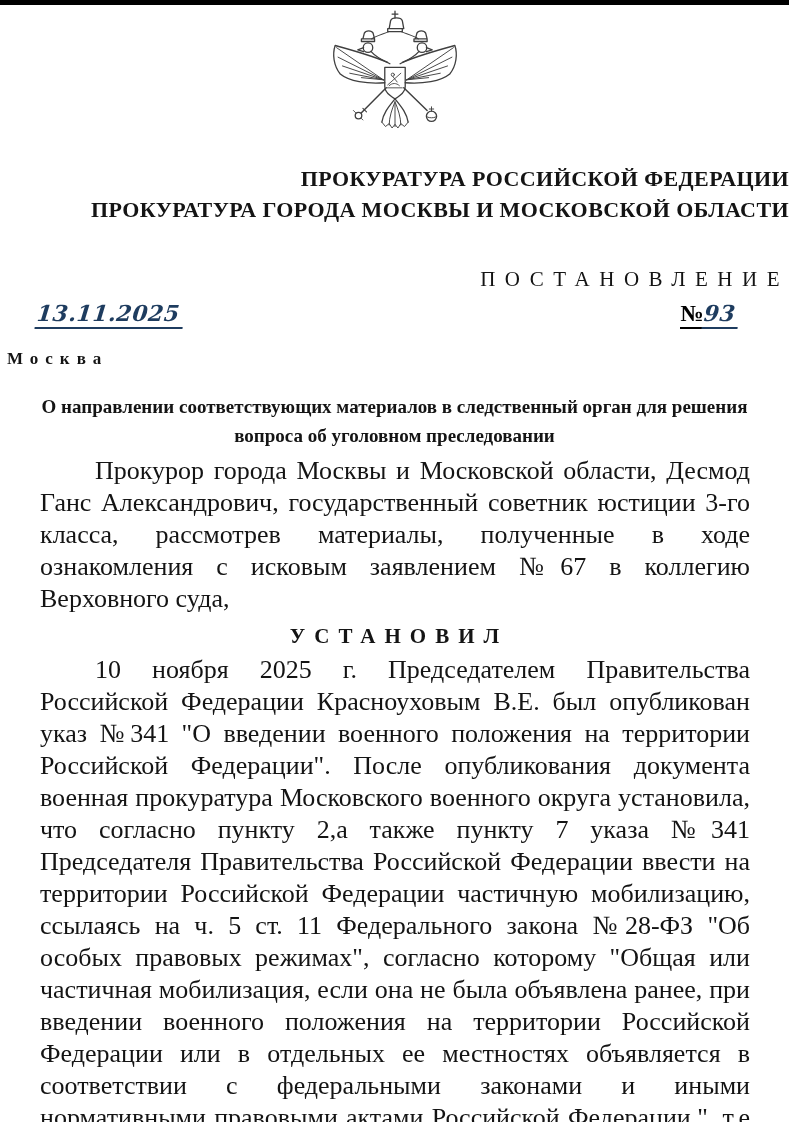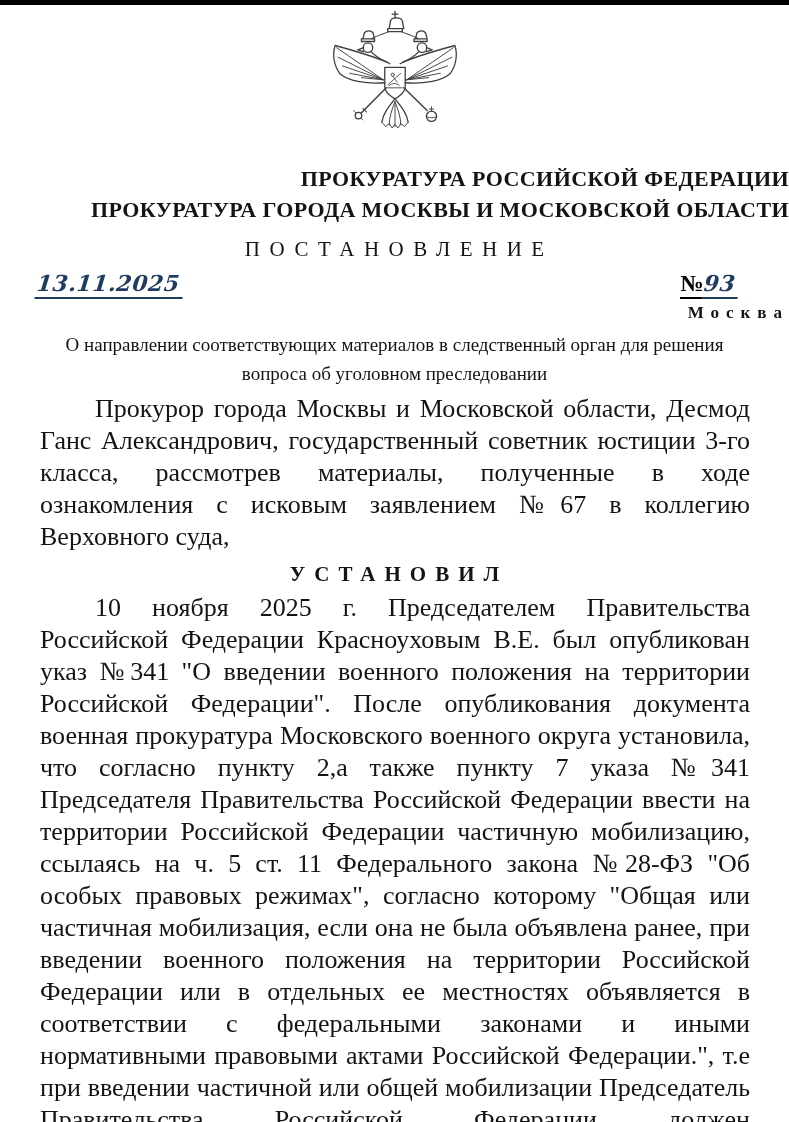--- a/index.html
+++ b/index.html
@@ -30,22 +30,22 @@
   .emblem svg{display:block;width:146px;height:146px;}
   .org{
     margin-top:8px;
     text-align:right;
     font-weight:bold;
     font-size:22px;
     line-height:31px;
     letter-spacing:0.4px;
   }
   .doc-type{
-    margin-top:12px;
-    text-align:center;
+    margin-top:42px;
+    text-align:right;
     font-size:21px;
     letter-spacing:9.5px;
     text-indent:9.5px; 
     white-space:nowrap;
   }
   .meta-row{
     margin-top:7px;
     padding:0 50px 0 36px;
     display:flex;
     justify-content:space-between;
@@ -72,32 +72,32 @@
     color:#000000;
     border-bottom:2.5px solid #000000;
     padding-bottom:1px;
     font-size:23px;
   }
   .no-val{
     border-bottom:2px solid var(--ink);
     padding:0 3px 1px 1px;
   }
   .city{
-    margin-top:4px;
-    text-align:right;
+    margin-top:20px;
+    text-align:left;
     font-weight:bold;
     font-size:17px;
     letter-spacing:7px;
     text-indent:7px;
   }
   .subject{
-    margin:7px auto 0;
+    margin:23px auto 0;
     max-width:716px;
     text-align:center;
-    font-weight:normal;
+    font-weight:bold;
     font-size:19px;
     line-height:29px;
   }
   .para{
     margin:5px 39px 0 40px;
     text-align:justify;
     text-indent:55px;
     font-size:26px;
     line-height:32px;
   }

